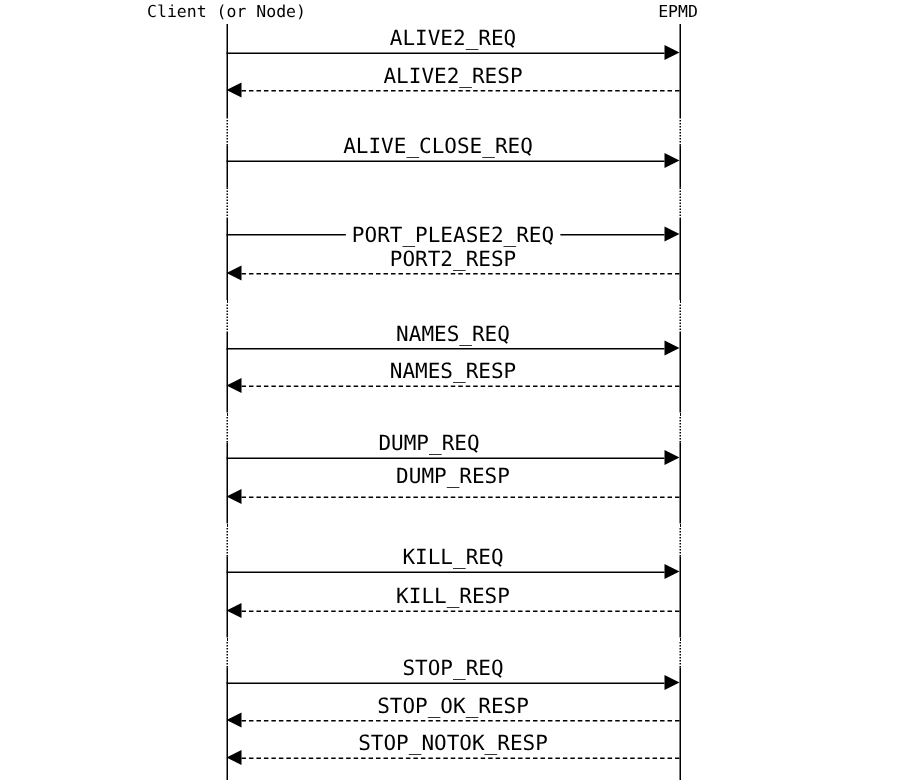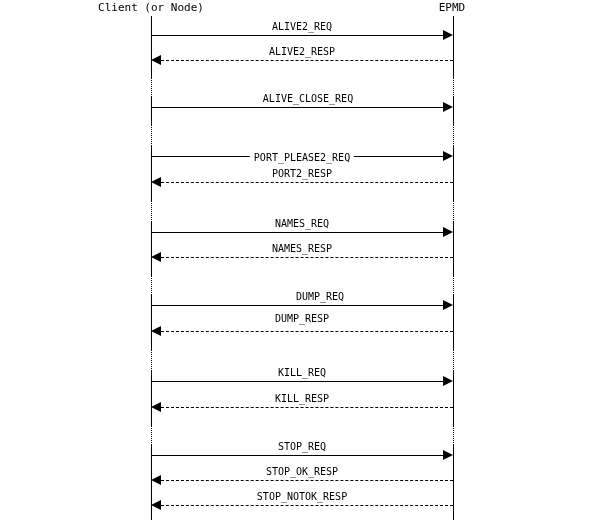--- a/index.html
+++ b/index.html
@@ -28,21 +28,21 @@
     position: absolute;
     width: 0;
     border-left: 1px solid #000000;
   }
   .lifeline.dotted {
     border-left: 1px dotted #000000;
   }
   .msg-label {
     position: absolute;
     font-family: "DejaVu Sans Mono", "Liberation Mono", monospace;
-    font-size: 10px;
+    font-size: 14px;
     color: #000000;
     white-space: nowrap;
     transform: translateX(-50%);
     background: #ffffff;
     padding: 0 4px;
     line-height: 13px;
   }
   .msg-line {
     position: absolute;
     height: 0;
@@ -106,36 +106,36 @@
     </div>
   <div id="messages">
       <div class="msg-line" style="left: 151px; width: 292px; top: 35px;"></div>
       <div class="arrowhead right" style="left: 443px; top: 30px;"></div>
       <div class="msg-label" style="left: 302px; top: 20px;">ALIVE2_REQ</div>
       <div class="msg-line dashed" style="left: 161px; width: 292px; top: 60px;"></div>
       <div class="arrowhead left" style="left: 151px; top: 55px;"></div>
       <div class="msg-label" style="left: 302px; top: 45px;">ALIVE2_RESP</div>
       <div class="msg-line" style="left: 151px; width: 292px; top: 107px;"></div>
       <div class="arrowhead right" style="left: 443px; top: 102px;"></div>
-      <div class="msg-label" style="left: 308px; top: 92px;">ALIVE_CLOSE_REQ</div>
+      <div class="msg-label" style="left: 292px; top: 92px;">ALIVE_CLOSE_REQ</div>
       <div class="msg-line" style="left: 151px; width: 292px; top: 156px;"></div>
       <div class="arrowhead right" style="left: 443px; top: 151px;"></div>
       <div class="msg-label" style="left: 302px; top: 141px; margin-top: 10px;">PORT_PLEASE2_REQ</div>
       <div class="msg-line dashed" style="left: 161px; width: 292px; top: 182px;"></div>
       <div class="arrowhead left" style="left: 151px; top: 177px;"></div>
       <div class="msg-label" style="left: 302px; top: 167px;">PORT2_RESP</div>
       <div class="msg-line" style="left: 151px; width: 292px; top: 232px;"></div>
       <div class="arrowhead right" style="left: 443px; top: 227px;"></div>
       <div class="msg-label" style="left: 302px; top: 217px;">NAMES_REQ</div>
       <div class="msg-line dashed" style="left: 161px; width: 292px; top: 257px;"></div>
       <div class="arrowhead left" style="left: 151px; top: 252px;"></div>
       <div class="msg-label" style="left: 302px; top: 242px;">NAMES_RESP</div>
       <div class="msg-line" style="left: 151px; width: 292px; top: 305px;"></div>
       <div class="arrowhead right" style="left: 443px; top: 300px;"></div>
-      <div class="msg-label" style="left: 320px; top: 290px;">DUMP_REQ</div>
+      <div class="msg-label" style="left: 286px; top: 290px;">DUMP_REQ</div>
       <div class="msg-line dashed" style="left: 161px; width: 292px; top: 331px;"></div>
       <div class="arrowhead left" style="left: 151px; top: 326px;"></div>
       <div class="msg-label" style="left: 302px; top: 312px;">DUMP_RESP</div>
       <div class="msg-line" style="left: 151px; width: 292px; top: 381px;"></div>
       <div class="arrowhead right" style="left: 443px; top: 376px;"></div>
       <div class="msg-label" style="left: 302px; top: 366px;">KILL_REQ</div>
       <div class="msg-line dashed" style="left: 161px; width: 292px; top: 407px;"></div>
       <div class="arrowhead left" style="left: 151px; top: 402px;"></div>
       <div class="msg-label" style="left: 302px; top: 392px;">KILL_RESP</div>
       <div class="msg-line" style="left: 151px; width: 292px; top: 455px;"></div>

